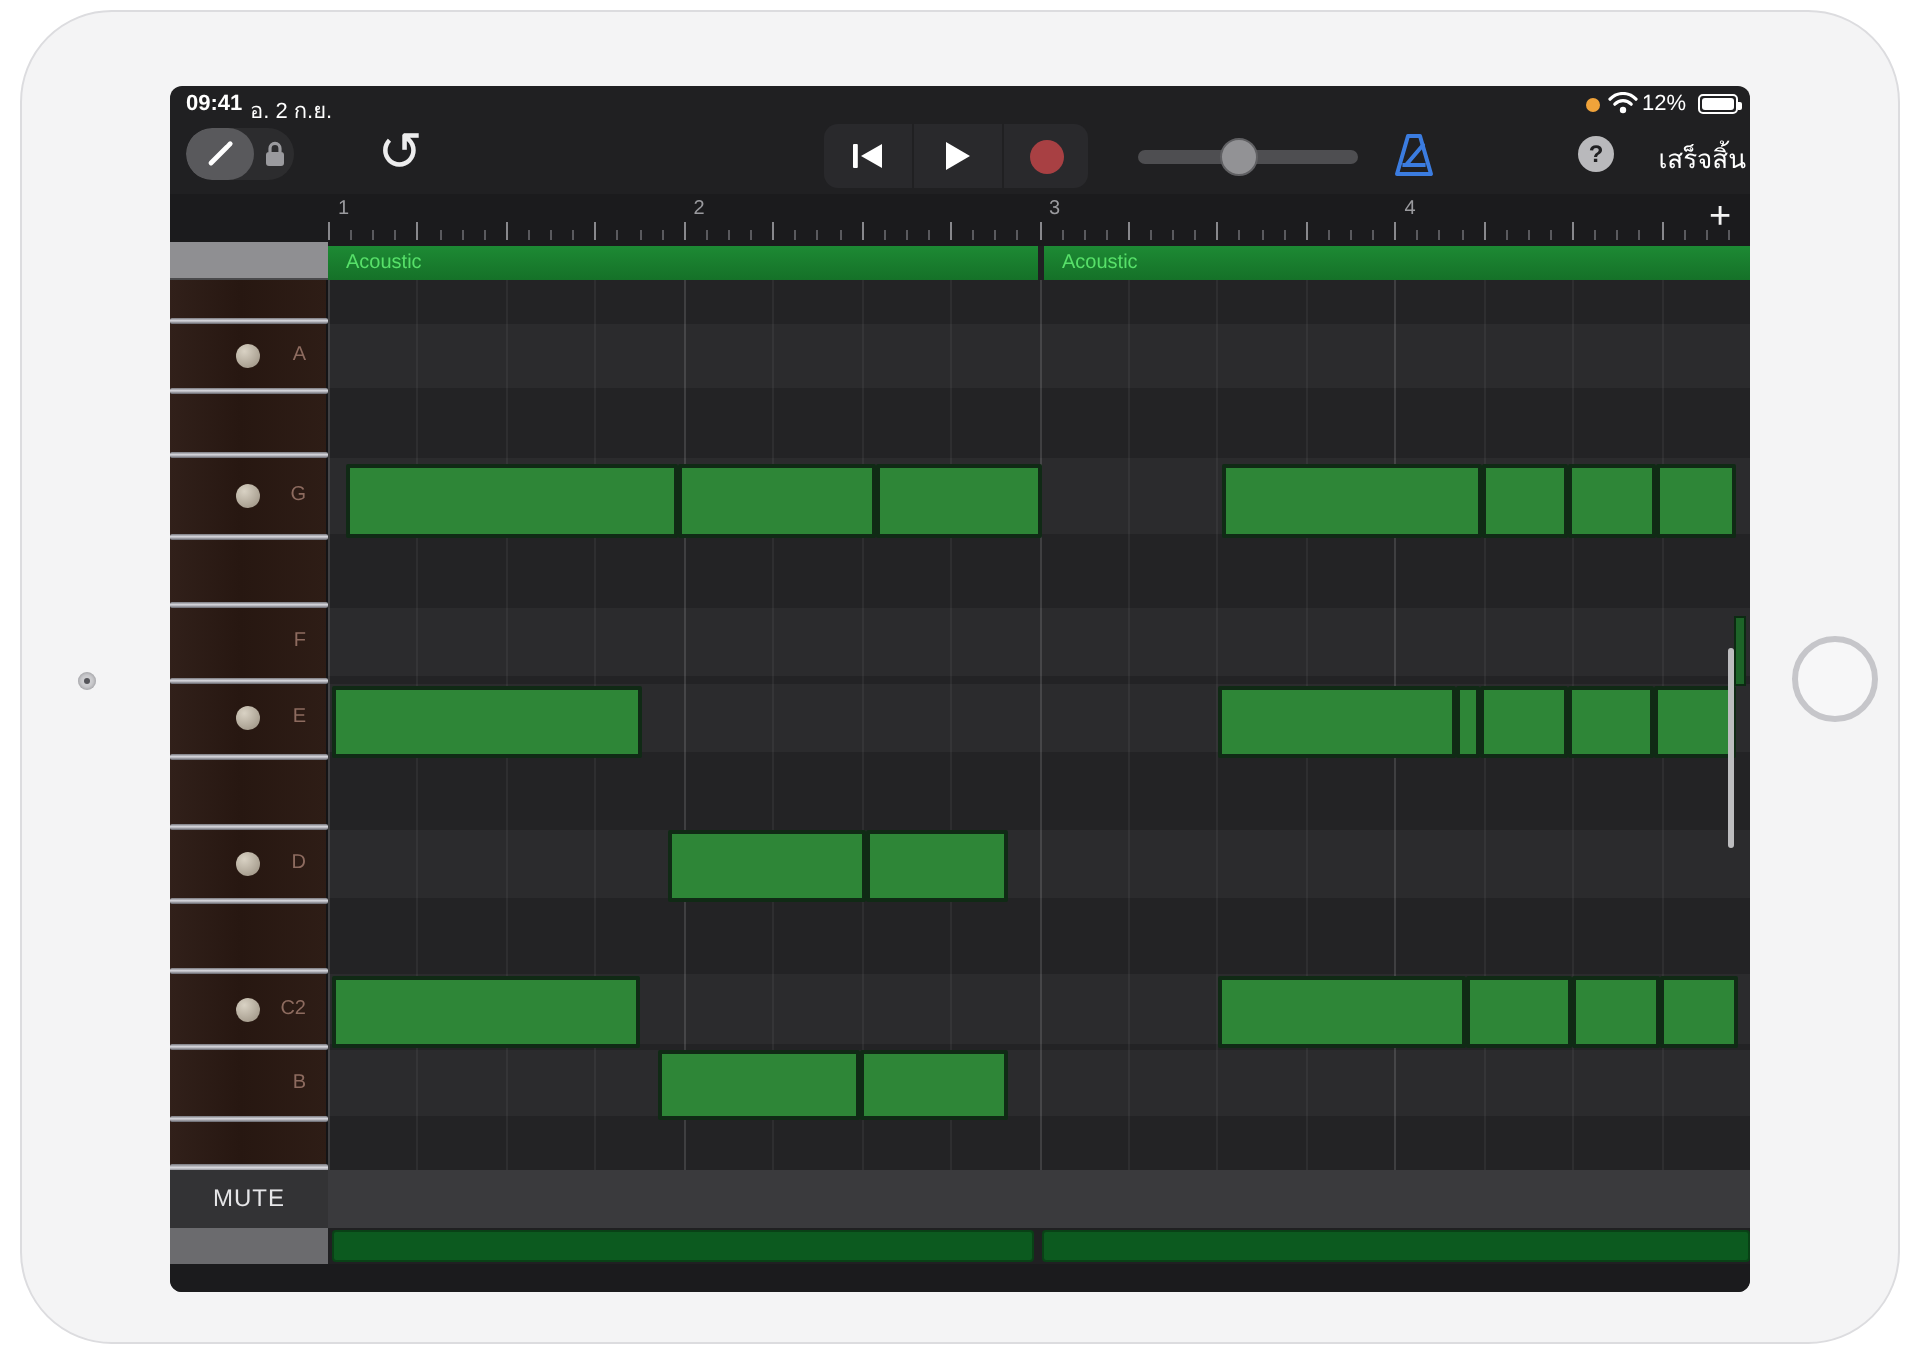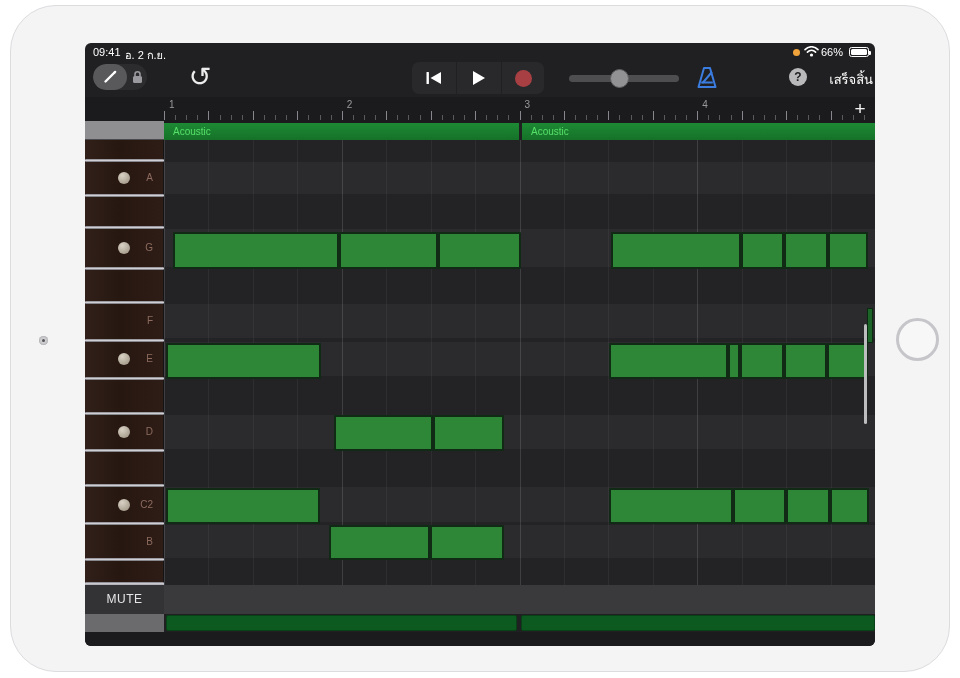--- a/index.html
+++ b/index.html
@@ -7,21 +7,21 @@
   body{font-family:"Liberation Sans","DejaVu Sans",sans-serif;-webkit-font-smoothing:antialiased;}
   .stage{position:relative;width:960px;height:678px;background:#fff;overflow:hidden;}
   .device{position:absolute;left:10px;top:5px;width:940px;height:667px;background:#f4f4f5;border:1px solid #dcdcdf;border-radius:46px;}
   .camera-dot{position:absolute;left:28px;top:330px;width:9px;height:9px;border-radius:50%;background:#cfcfd2;box-shadow:inset 0 0 2px #8a8a8e;}
   .camera-dot::after{content:"";position:absolute;left:3px;top:3px;width:3px;height:3px;border-radius:50%;background:#55555a;}
   .home-btn{position:absolute;left:885px;top:312px;width:43px;height:43px;border-radius:50%;border:3px solid #c6c6ca;background:#f7f7f8;}
   .screen{position:absolute;left:84px;top:42px;width:790px;height:603px;background:#202022;border-radius:6px;overflow:hidden;}
 
   
   .status{position:absolute;left:0;top:0;width:100%;height:18px;}
-  .st-time{position:absolute;left:8px;top:3px;font-size:11px;font-weight:normal;color:#fff;}
+  .st-time{position:absolute;left:8px;top:3px;font-size:11px;font-weight:bold;color:#fff;}
   .st-date{position:absolute;left:40px;top:3px;font-size:11px;color:#fff;}
   .st-dot{position:absolute;left:708px;top:6px;width:7px;height:7px;border-radius:50%;background:#f0a33a;}
   .st-wifi{position:absolute;left:719px;top:3px;}
   .st-batt-pct{position:absolute;left:736px;top:3px;font-size:11px;color:#fff;}
   .st-batt{position:absolute;left:764px;top:4px;width:20px;height:10px;border:1px solid #fff;border-radius:2.5px;}
   .st-batt::before{content:"";position:absolute;left:1px;top:1px;right:1px;bottom:1px;background:#fff;border-radius:1.5px;}
   .st-batt::after{content:"";position:absolute;right:-3px;top:2.5px;width:2px;height:4px;background:#fff;border-radius:0 1px 1px 0;}
 
   
   .pill{position:absolute;left:8px;top:21px;width:54px;height:26px;border-radius:13px;background:#2c2c2e;display:flex;overflow:hidden;}
@@ -86,21 +86,21 @@
         <span class="st-time">09:41</span>
         <span class="st-date">อ. 2 ก.ย.</span>
         <span class="st-dot"></span>
         <span class="st-wifi">
           <svg class="icon" width="15" height="11" viewBox="0 0 15 11">
             <path d="M1 3.6 C4.6 -0.2 10.4 -0.2 14 3.6" stroke="#fff" stroke-width="1.6" fill="none" stroke-linecap="round"></path>
             <path d="M3.4 6.1 C5.8 3.7 9.2 3.7 11.6 6.1" stroke="#fff" stroke-width="1.6" fill="none" stroke-linecap="round"></path>
             <circle cx="7.5" cy="9" r="1.6" fill="#fff"></circle>
           </svg>
         </span>
-        <span class="st-batt-pct">66%</span>
+        <span class="st-batt-pct">12%</span>
         <span class="st-batt"></span>
       </div>
 
       <div class="pill">
         <div class="seg-pencil">
           <svg class="icon" width="16" height="16" viewBox="0 0 16 16">
             <path d="M3.5 12.5 L11.5 4.5" stroke="#fff" stroke-width="2.4" stroke-linecap="round"></path>
             <path d="M12.2 3.8 L13.1 2.9" stroke="#fff" stroke-width="2.4" stroke-linecap="round"></path>
           </svg>
         </div>

